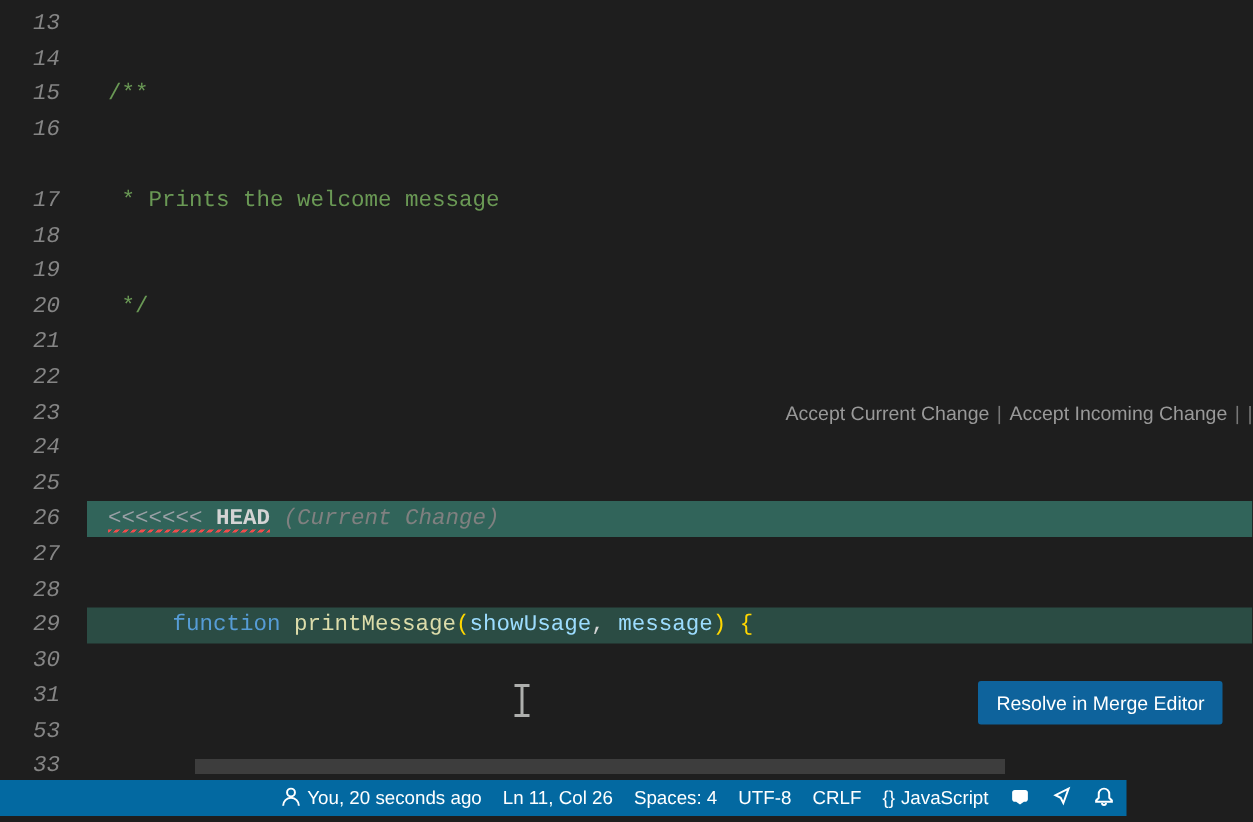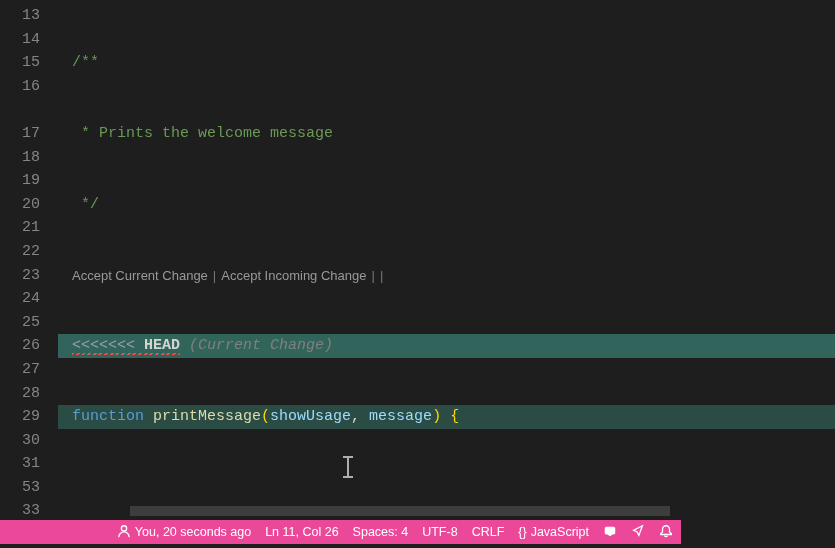--- a/index.html
+++ b/index.html
@@ -21,20 +21,21 @@
     width: 58px;
     background: #1e1e1e;
     color: #858585;
     text-align: right;
     padding-right: 18px;
     padding-top: 4px;
     user-select: none;
     font-size: 15px;
     line-height: 23.6px;
     flex-shrink: 0;
+    font-style: italic;
   }
   .gutter div { height: 23.6px; }
   .code {
     flex: 1;
     padding-top: 4px;
     line-height: 23.6px;
     white-space: pre;
     position: relative;
     overflow: hidden;
   }
@@ -43,25 +44,26 @@
   .bg-current-head { background: #31645a; }
   .codelens {
     font-family: "Segoe UI", Arial, sans-serif;
     font-size: 13px;
     color: #999;
     padding-left: 14px;
     height: 23.6px;
     display: flex;
     align-items: center;
     gap: 5px;
+    justify-content: flex-end;
   }
   .codelens span.sep { color: #777; }
   .codelens a { color: #999; cursor: pointer; }
   .tk-comment { color: #6A9955; }
-  .tk-keyword { color: #569cd6; }
+  .tk-keyword { color: #569cd6; margin-left: 43px; }
   .tk-fn { color: #dcdcaa; margin-top: 24px; }
   .tk-param { color: #9cdcfe; }
   .tk-paren { color: #da70d6; }
   .tk-paren2 { color: #ffd700; }
   .tk-obj { color: #9cdcfe; }
   .tk-marker { color: #9aa0a6; }
   .tk-marker-label { color: #808080; font-style: italic; }
   .tk-headword { color: #d4d4d4; font-weight: bold; }
   .squiggle-err {
     background: repeating-linear-gradient(-45deg, #f14c4c 0, #f14c4c 2px, transparent 2px, transparent 4px) bottom/100% 2px no-repeat;
@@ -101,22 +103,22 @@
     position: absolute;
     left: 72px;
     bottom: 4px;
     width: 540px;
     height: 10px;
     background: rgba(121,121,121,0.35);
     border-radius: 0;
   }
   .statusbar {
     height: 24px;
-    width: 681px;
-    background: #ec4899;
+    width: 751px;
+    background: #0369a1;
     color: #fff;
     font-family: "Segoe UI", Arial, sans-serif;
     font-size: 12.5px;
     display: flex;
     align-items: center;
     gap: 14px;
     padding: 0 8px 0 6px;
     justify-content: flex-end;
   }
   .statusbar .item { display: flex; align-items: center; gap: 4px; cursor: pointer; white-space: nowrap; }
@@ -175,20 +177,21 @@
     
     
     
     
     
 
     <div class="cursor-top"></div>
     <div class="cursorbar"></div>
     <div class="cursor-bot"></div>
 
+    <button class="resolve-btn">Resolve in Merge Editor</button>
     <div class="hscroll"></div>
   </div>
 </div>
 
 <div class="statusbar">
   <div class="spacer"></div>
   <div class="item">
     <span><svg viewBox="0 0 16 16">
           <circle cx="8" cy="5" r="3"></circle>
           <path d="M2 15c0-3.3 2.7-6 6-6s6 2.7 6 6"></path>

